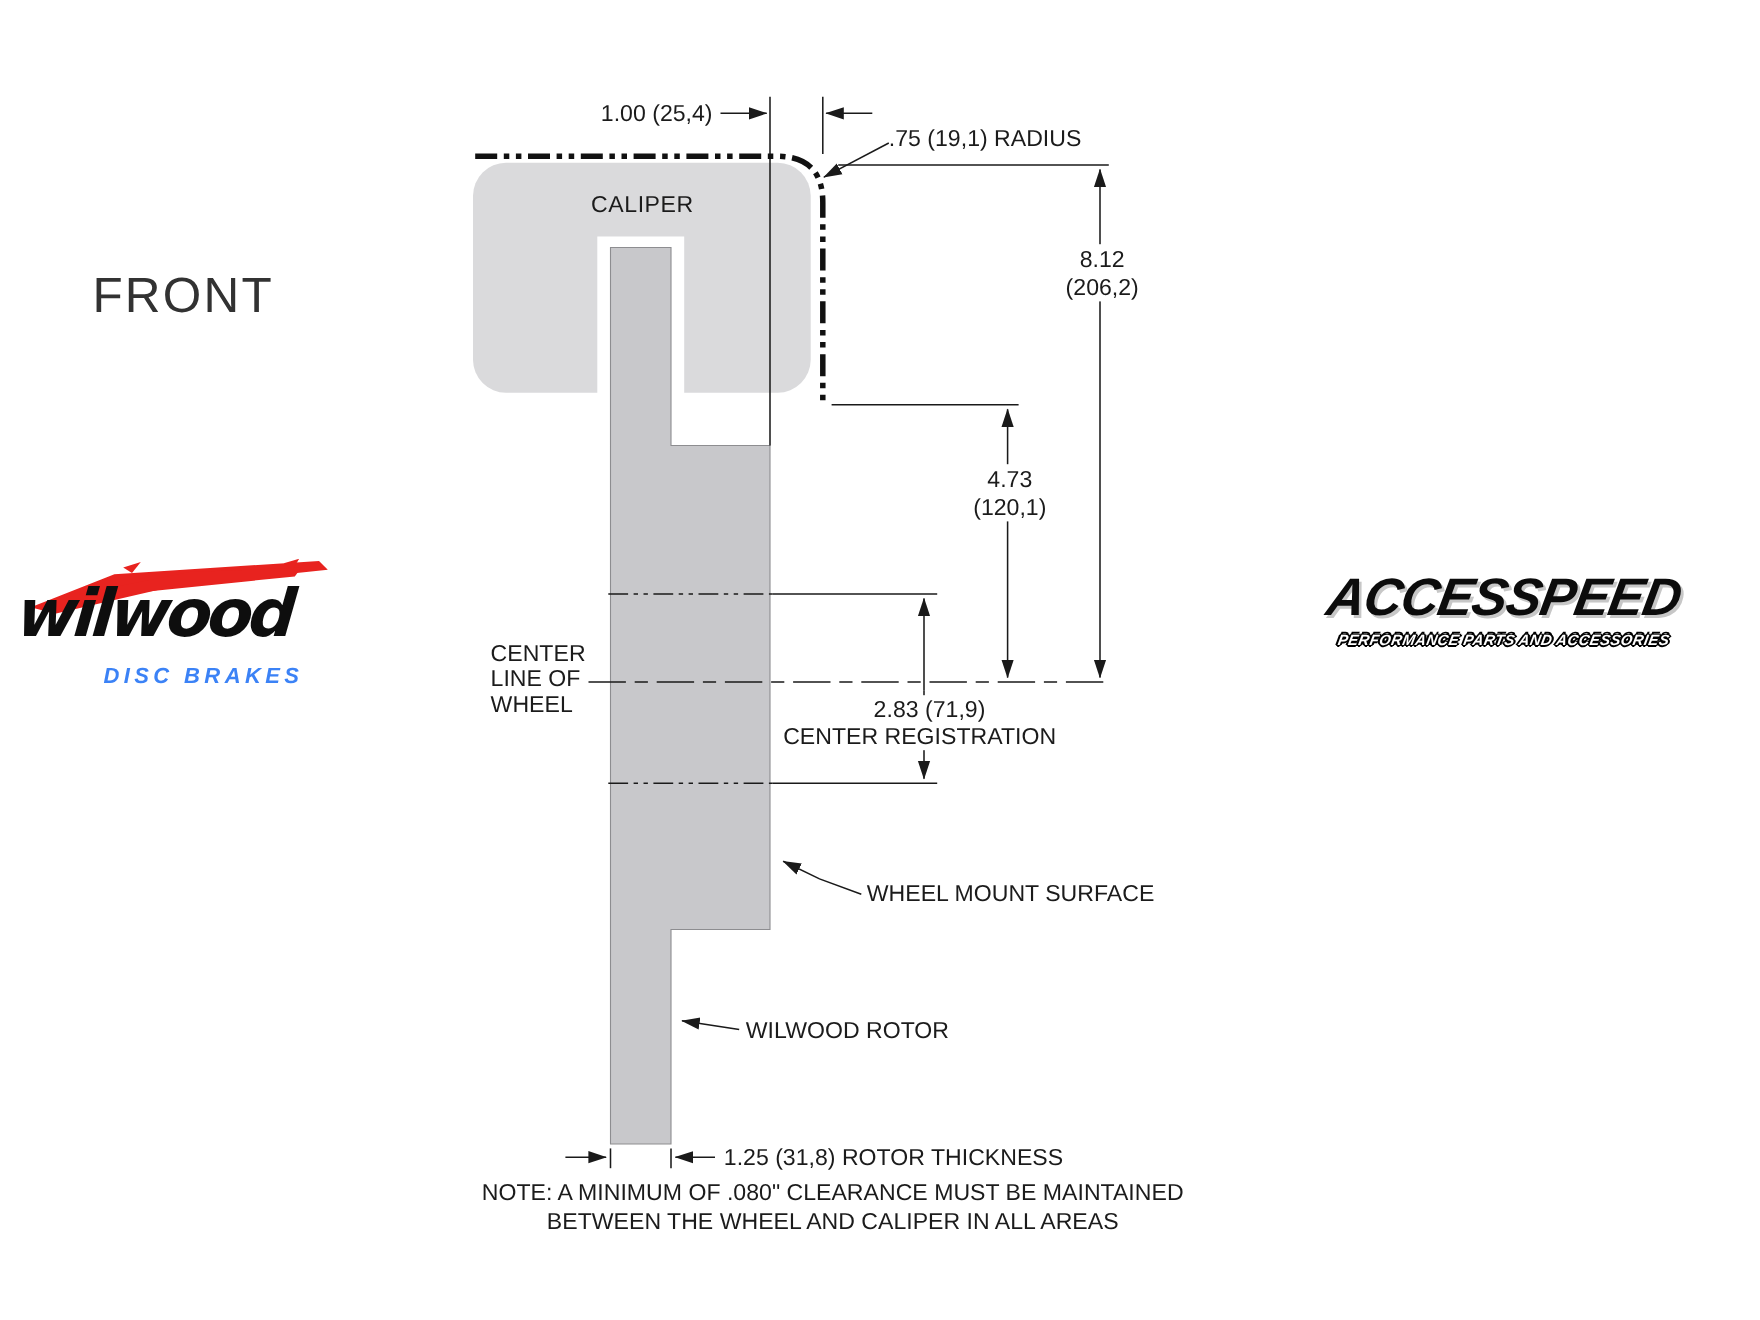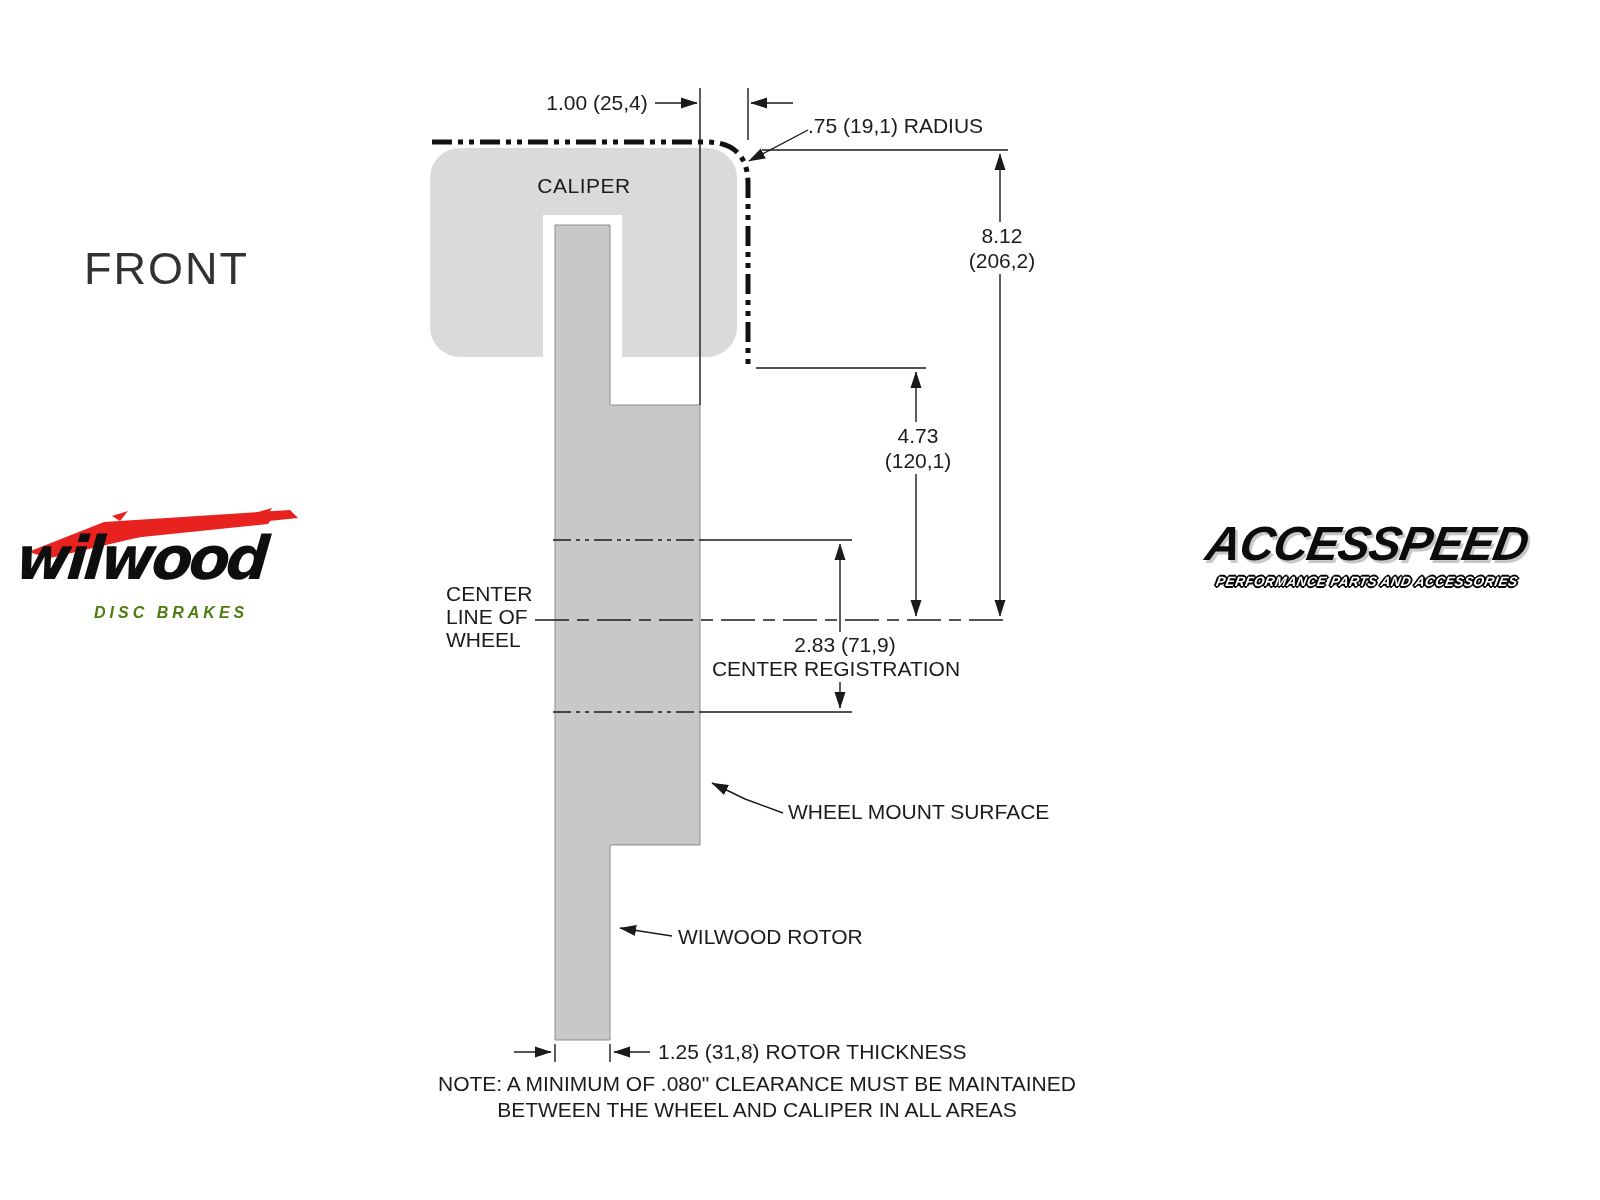--- a/index.html
+++ b/index.html
@@ -10,21 +10,21 @@
   svg text.small-cap{letter-spacing:.5px;}
   svg text.view-label{font-size:45px;fill:#323232;letter-spacing:2px;}
   .logo{position:absolute;}
   
   .wilwood{left:12px;top:512px;width:310px;height:135px;}
   .wilwood-swoosh{position:absolute;left:0;top:-4px;}
   .wilwood-name{position:absolute;left:4px;top:16px;font-family:"DejaVu Sans",sans-serif;
     font-style:italic;font-weight:bold;font-size:60px;letter-spacing:-4px;color:#0e0e0e;
     transform:skewX(-5deg);line-height:1;}
   .wilwood-tag{position:absolute;left:82px;top:92px;font-style:italic;font-weight:bold;
-    font-size:16px;letter-spacing:4px;color:#4d7c0f;}
+    font-size:20px;letter-spacing:4px;color:#3b82f6;}
   
   .accesspeed{left:1182px;top:520px;width:370px;text-align:center;}
   .accesspeed-name{font-family:"Liberation Sans",sans-serif;font-style:italic;font-weight:bold;
     font-size:48px;letter-spacing:-1px;color:#0c0c0c;transform:skewX(-10deg);
     text-shadow:3px 3px 0 #c7c7c7;line-height:1;}
   .accesspeed-tag{margin-top:6px;font-style:italic;font-weight:bold;font-size:13.5px;
     letter-spacing:.4px;color:#ffffff;transform:skewX(-10deg);
     text-shadow:-1px -1px 0 #000,1px -1px 0 #000,-1px 1px 0 #000,1px 1px 0 #000,
                 -2px 0 0 #000,2px 0 0 #000,0 2px 0 #000,0 -2px 0 #000;}
 </style>

